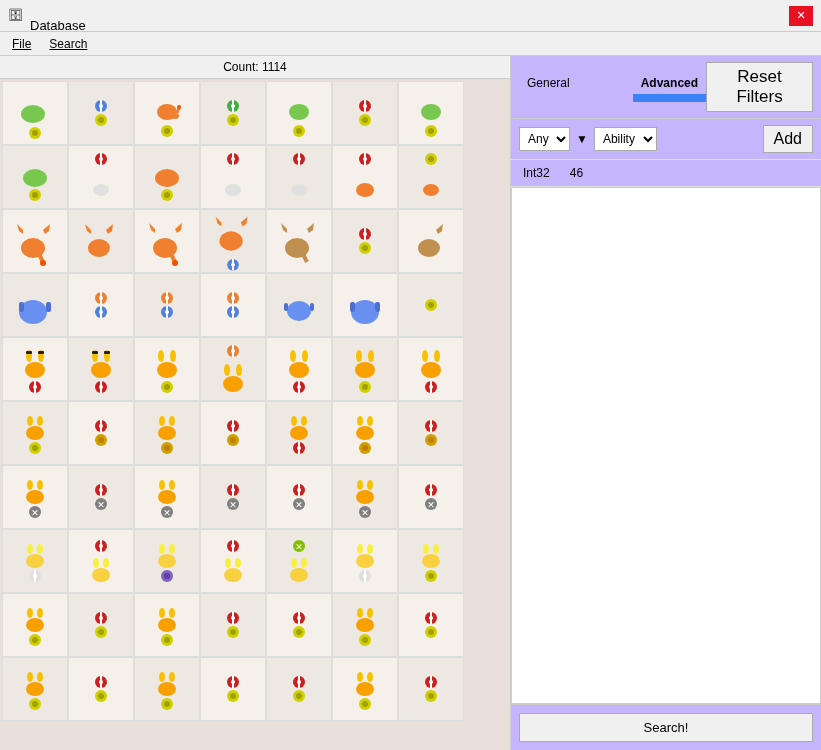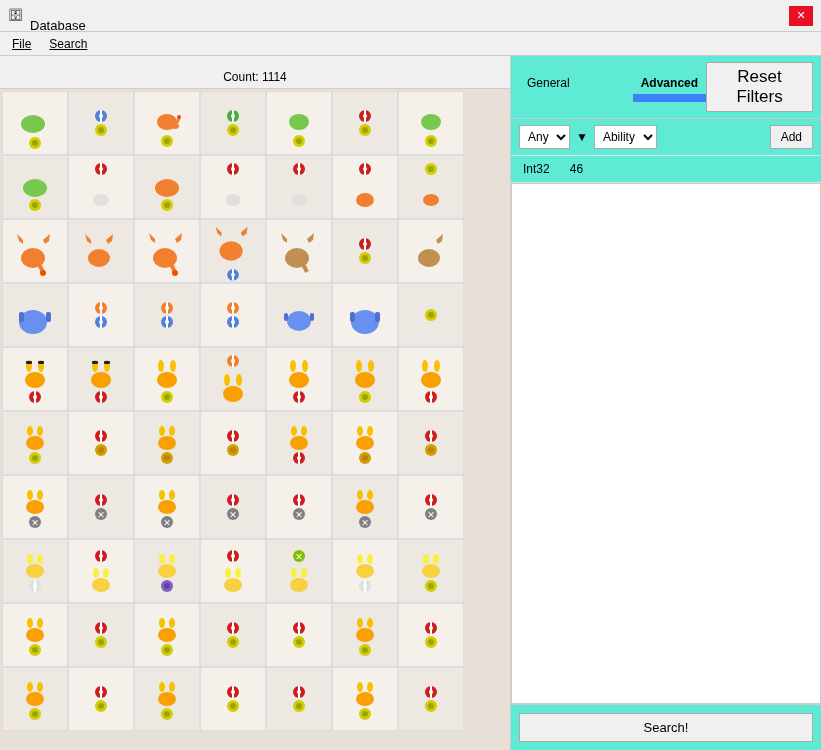--- a/index.html
+++ b/index.html
@@ -84,21 +84,20 @@
       flex-direction: column;
       border-right: 1px solid #ccc;
       overflow: hidden;
     }
     .count-bar {
       text-align: center;
       padding: 4px;
       font-size: 12px;
       background: #f0f0f0;
       border-bottom: 1px solid #ccc;
-      margin-top: 10px;
     }
     .pokemon-grid-container {
       flex: 1;
       overflow-y: scroll;
       background: #e8e0d8;
       padding: 2px;
     }
     .pokemon-grid {
       display: grid;
       grid-template-columns: repeat(7, 66px);
@@ -118,21 +117,21 @@
     }
     .grid-cell:nth-child(even) {
       background: #ede8e2;
     }
 
     
     .right-panel {
       width: 310px;
       display: flex;
       flex-direction: column;
-      background: #5eead4;
+      background: #c4b5fd;
       flex-shrink: 0;
     }
     .filter-tabs {
       display: flex;
       align-items: center;
       justify-content: space-between;
       padding: 6px 8px;
       border-bottom: 1px solid #ccc;
     }
     .tab-group {
@@ -170,21 +169,21 @@
       border: 1px solid #aaa;
       background: white;
       font-size: 12px;
       cursor: pointer;
     }
     .add-btn {
       padding: 4px 10px;
       background: #f0f0f0;
       border: 1px solid #aaa;
       cursor: pointer;
-      font-size: 12px;
+      font-size: 16px;
       margin-left: auto;
     }
 
     .filter-info {
       display: flex;
       padding: 6px 12px;
       gap: 20px;
       font-size: 12px;
       border-bottom: 1px solid #e0e0e0;
     }

